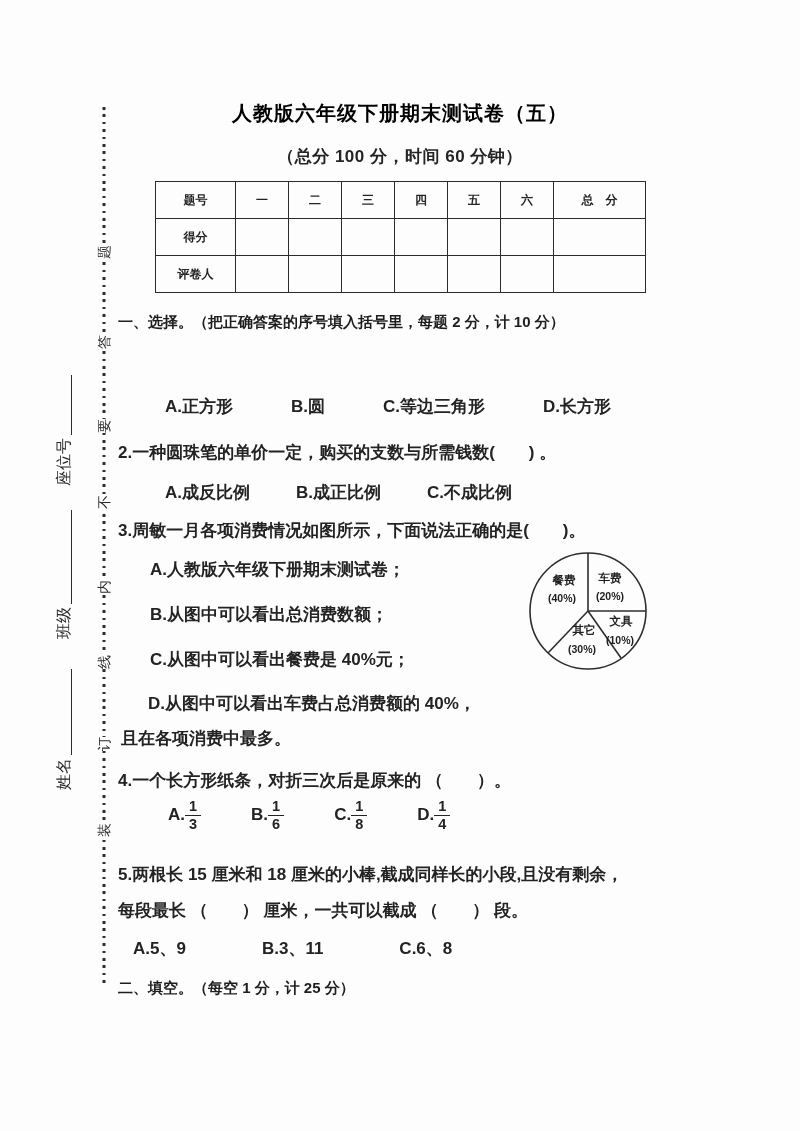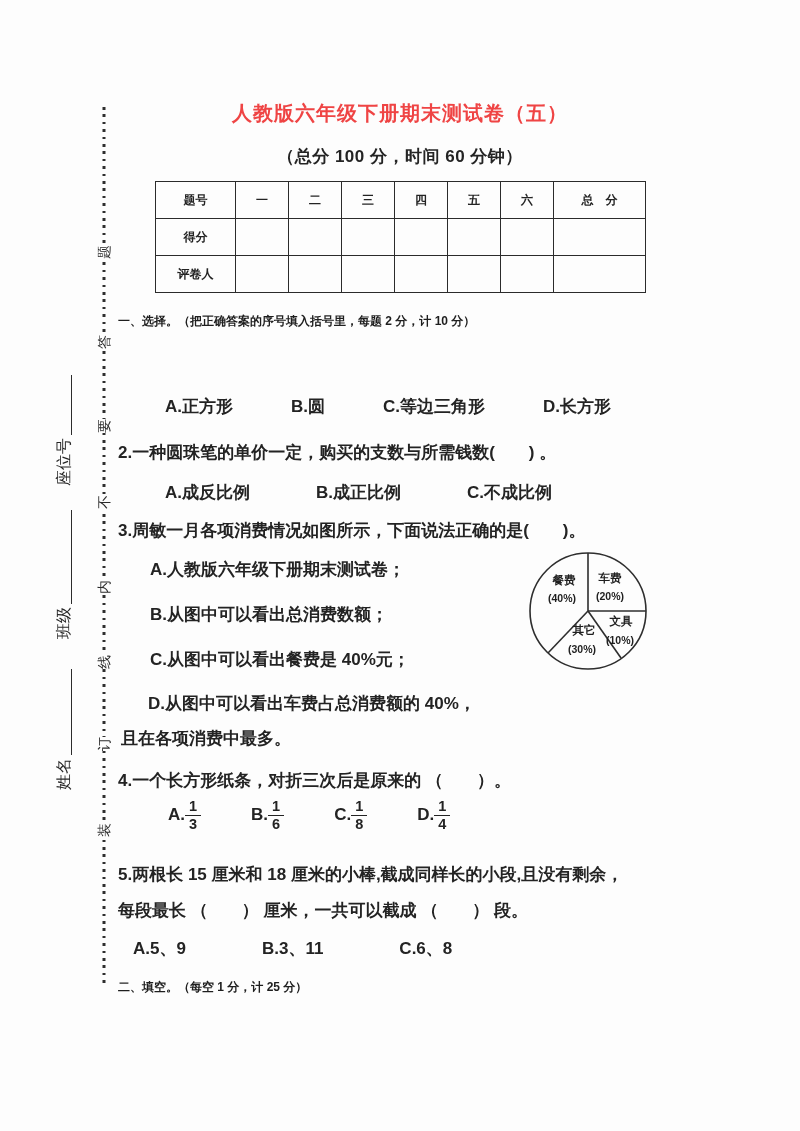--- a/index.html
+++ b/index.html
@@ -28,42 +28,42 @@
     transform:rotate(-90deg);
     display:flex;align-items:center;
     font-size:16px;color:#262626;white-space:nowrap;
   }
   .uline{display:inline-block;border-bottom:1.7px solid #2c2c2c;height:15px;margin-left:3px;}
   .uline.w1{width:86px}.uline.w2{width:94px}.uline.w3{width:60px}
   .gap1{margin-left:30px}.gap2{margin-left:24px}
   
   .title{
     position:absolute;top:100px;left:0;width:800px;margin:0;
-    text-align:center;font-size:20px;font-weight:700;letter-spacing:1px;color:#ef4444;
+    text-align:center;font-size:20px;font-weight:700;letter-spacing:1px;color:#000000;
   }
   .subtitle{
     position:absolute;top:145px;left:0;width:800px;
     text-align:center;font-size:17px;font-weight:600;color:#242424;letter-spacing:0.5px;
   }
   
   .score-table{
     position:absolute;left:155px;top:181px;
     border-collapse:collapse;table-layout:fixed;
   }
   .score-table td{
     border:1.7px solid #2b2b2b;height:36px;
     text-align:center;vertical-align:middle;
     font-size:12px;font-weight:600;color:#232323;padding:0 2px;
   }
   
   .line{
     position:absolute;left:118px;white-space:nowrap;
     font-size:17px;font-weight:600;color:#232323;
   }
-  .heading{font-size:12px;font-weight:700;color:#1e1e1e;text-align:center;}
+  .heading{font-size:15px;font-weight:700;color:#1e1e1e;text-align:center;}
   .opts{position:absolute;display:flex;white-space:nowrap;font-size:17px;font-weight:600;color:#232323;justify-content:flex-end;}
   .frac{display:inline-flex;flex-direction:column;align-items:center;vertical-align:-12px;
         font-size:14.5px;line-height:1.15;font-weight:600;}
   .frac .num{border-bottom:1.5px solid #232323;padding:0 4px;}
   .fopt{display:inline-flex;align-items:center;}
   
   .pie{position:absolute;left:526px;top:549px;}
   .pie line,.pie circle{stroke:#2e2e2e;stroke-width:1.6;fill:none;}
   .pie text{fill:#1f1f1f;text-anchor:middle;dominant-baseline:middle;
             font-family:"Liberation Sans","DejaVu Sans",sans-serif;}
@@ -147,21 +147,21 @@
   <div class="line heading" style="top:313px">一、选择。（把正确答案的序号填入括号里，每题 2 分，计 10 分）</div>
 
   <div class="opts" style="top:395px;left:165px;gap:58px">
     <span>A.正方形</span>
     <span>B.圆</span>
     <span>C.等边三角形</span>
     <span>D.长方形</span>
   </div>
 
   <div class="line" style="top:441px">2.一种圆珠笔的单价一定，购买的支数与所需钱数(　　) 。</div>
-  <div class="opts" style="top:481px;left:165px;gap:66px">
+  <div class="opts" style="top:481px;left:165px;gap:46px">
     <span>A.成反比例</span>
     <span>B.成正比例</span>
     <span>C.不成比例</span>
   </div>
 
   <div class="line" style="top:519px">3.周敏一月各项消费情况如图所示，下面说法正确的是(　　)。</div>
   <div class="line" style="top:558px;left:150px">A.人教版六年级下册期末测试卷；</div>
   <div class="line" style="top:603px;left:150px">B.从图中可以看出总消费数额；</div>
   <div class="line" style="top:648px;left:150px">C.从图中可以看出餐费是 40%元；</div>
   <div class="line" style="top:692px;left:148px">D.从图中可以看出车费占总消费额的 40%，</div>

